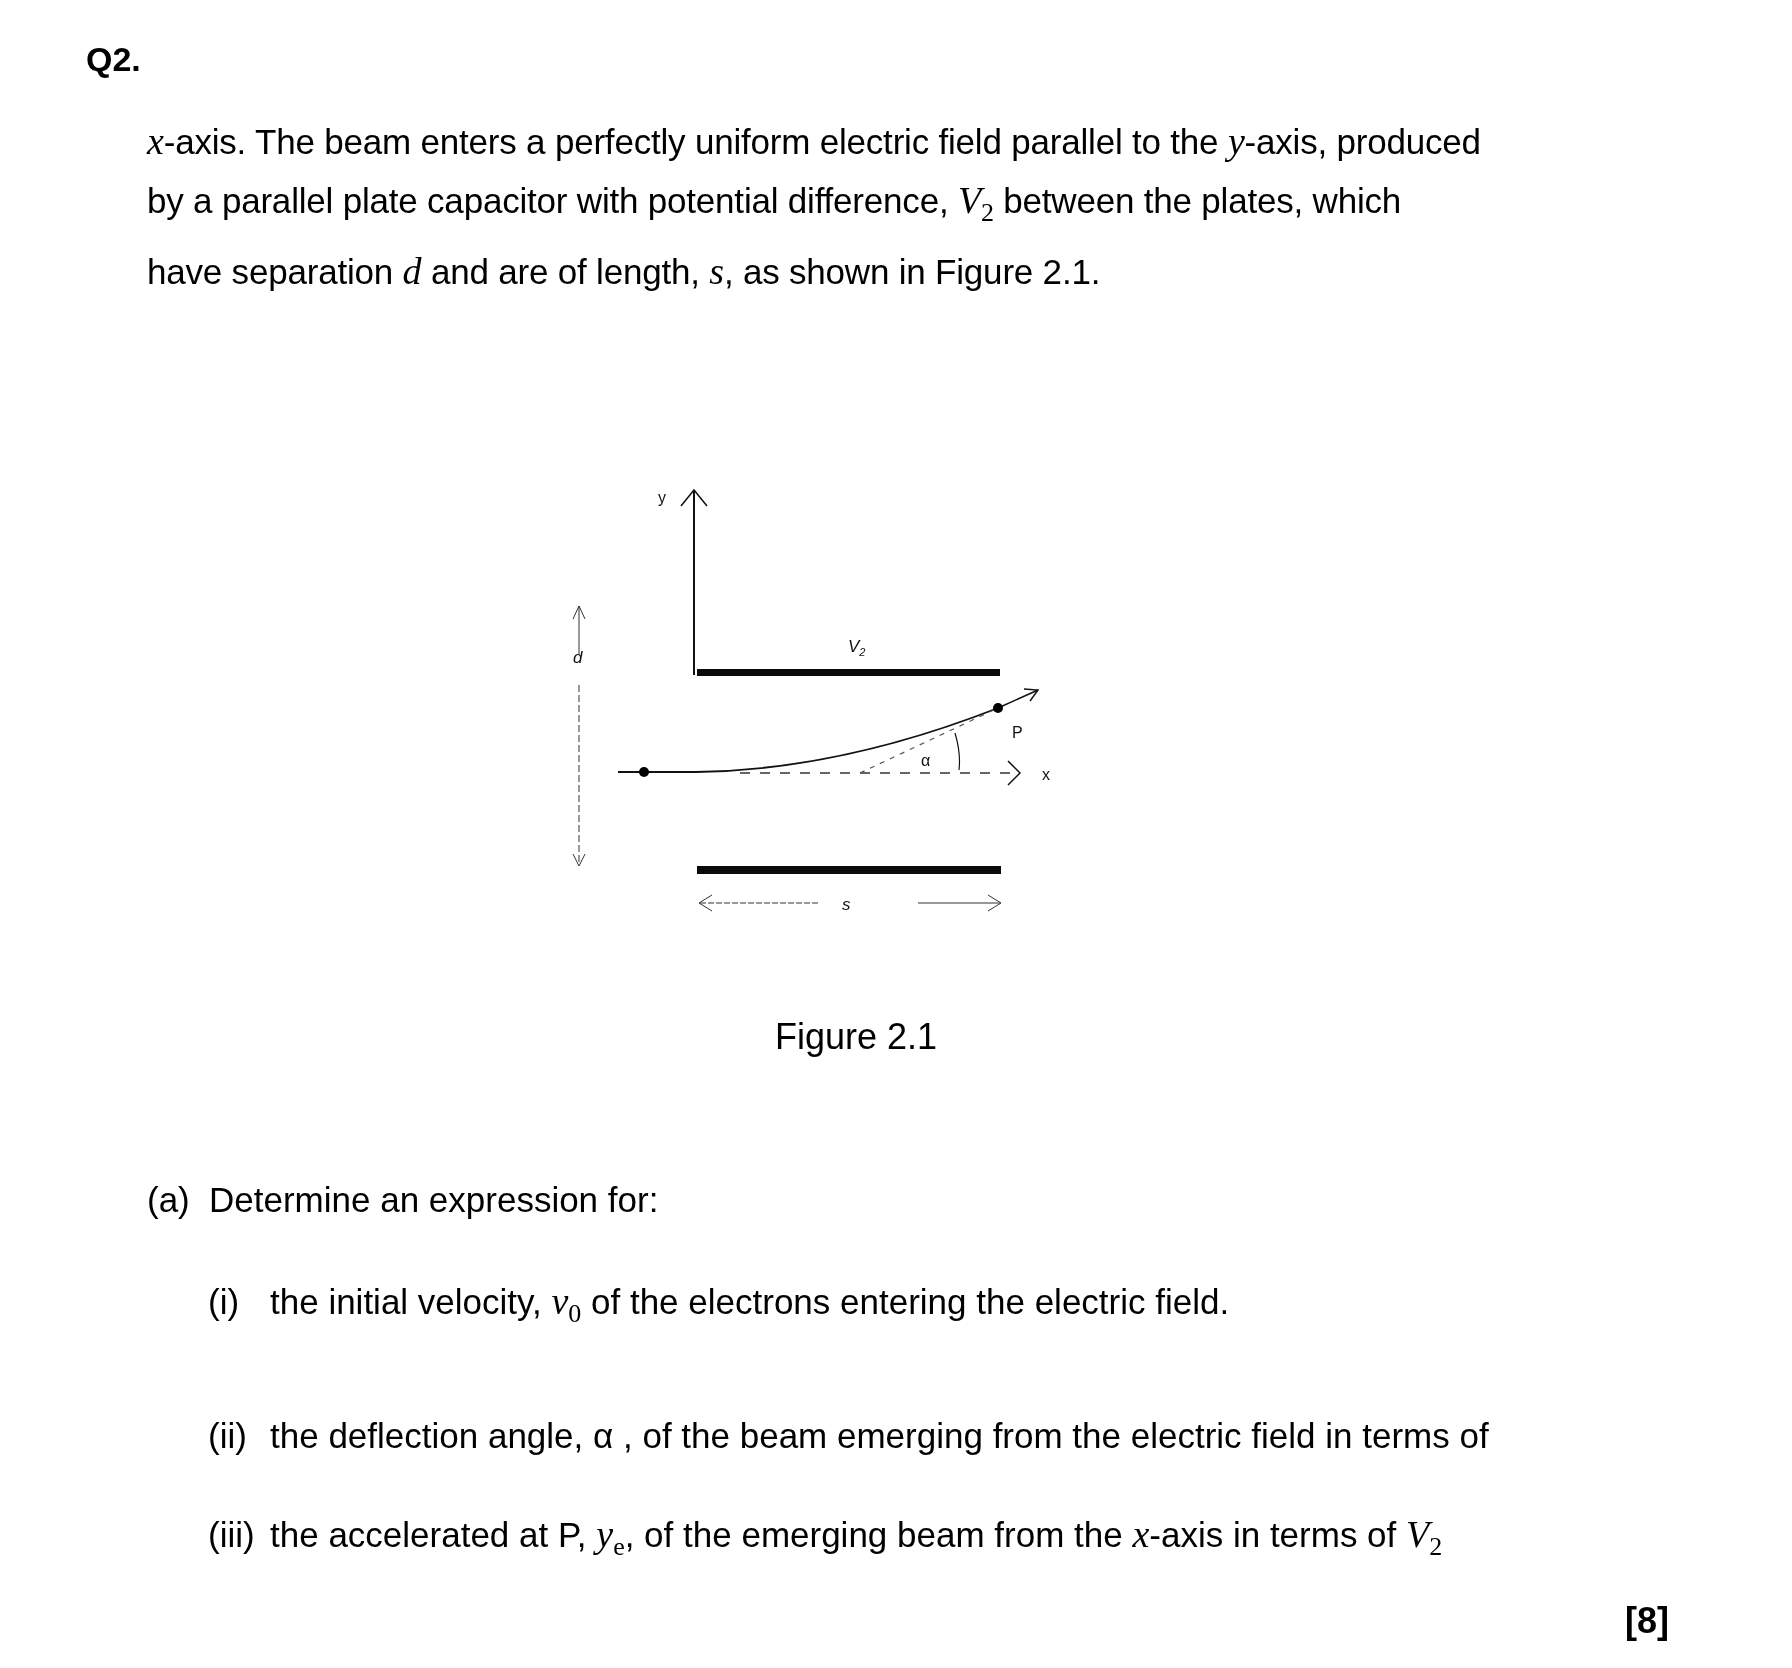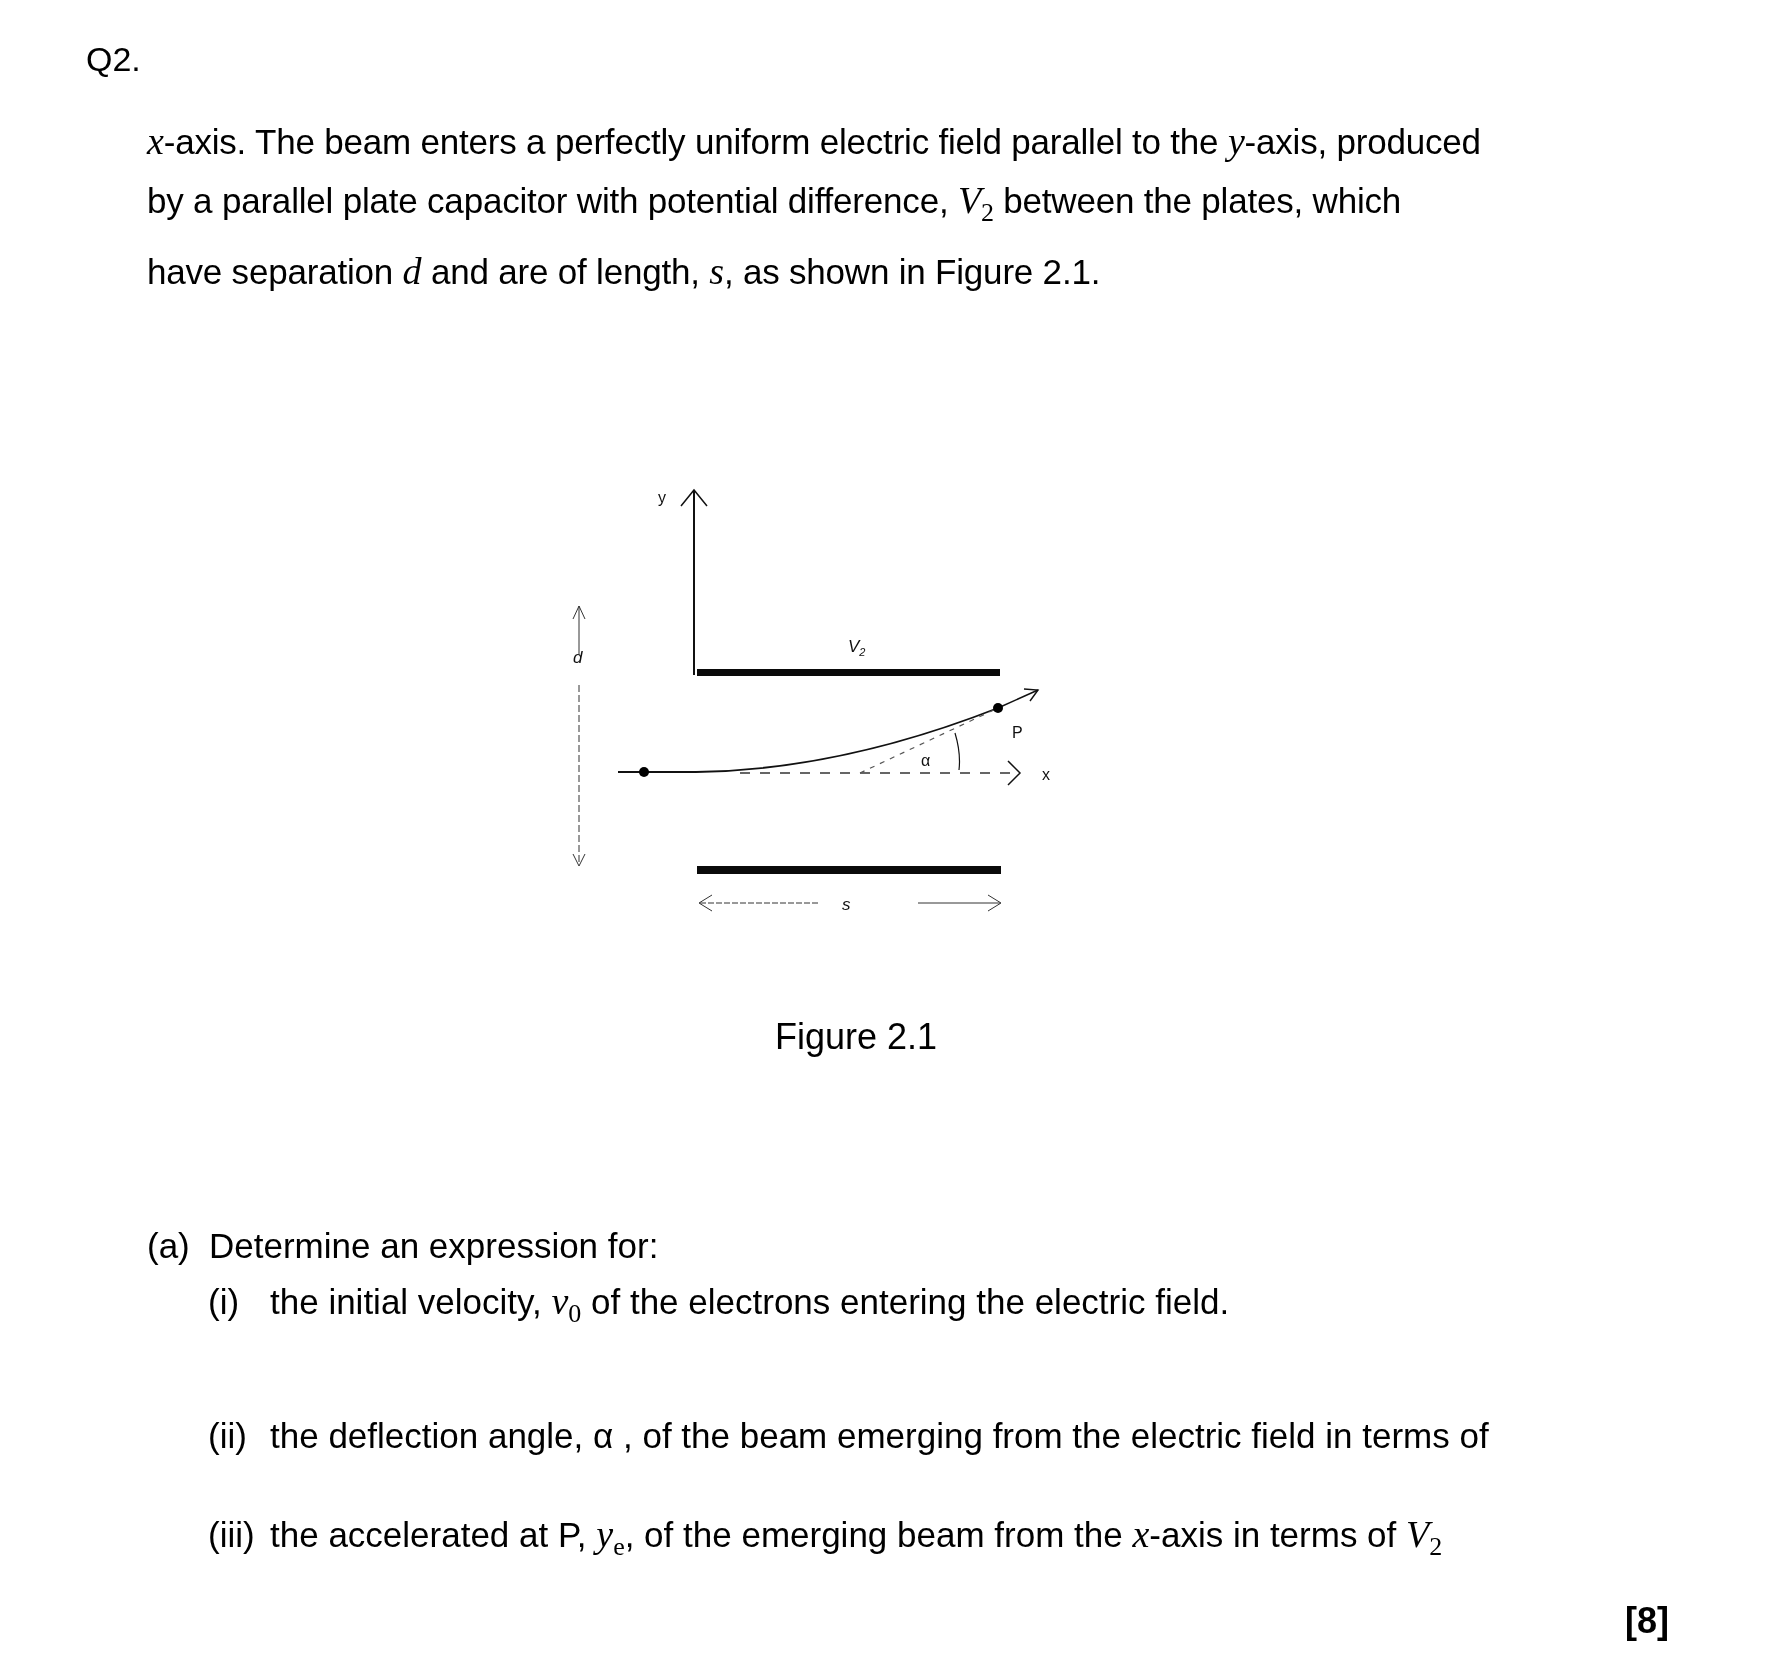--- a/index.html
+++ b/index.html
@@ -2,40 +2,40 @@
 <html><head>
   <meta charset="utf-8">
   <style>
     html, body { margin: 0; padding: 0; background: #ffffff; }
     body {
       width: 1792px; height: 1668px; position: relative; overflow: hidden;
       color: #000; font-family: "Liberation Sans", sans-serif;
     }
     .q-number {
       position: absolute; left: 86px; top: 40px;
-      font-size: 34px; font-weight: normal; letter-spacing: 0px;
+      font-size: 34px; font-weight: bold; letter-spacing: 0px;
     }
     .intro {
       position: absolute; left: 147px; top: 112px; width: 1560px;
       font-size: 35px; line-height: 58px; letter-spacing: -0.2px;
     }
     .intro p { margin: 0; }
     .m { font-family: "Liberation Serif", serif; font-style: italic; font-size: 38px; }
     .sub { font-family: "Liberation Serif", serif; font-style: normal; font-size: 26px; vertical-align: -8px; }
     .fig-wrap {
       position: absolute; left: 540px; top: 470px; width: 620px; height: 460px;
     }
     .fig-wrap svg { width: 620px; height: 460px; display: block; }
     .fig-caption {
       position: absolute; left: 775px; top: 1016px;
       font-size: 36px; font-weight: normal;
     }
     .part-a {
       position: absolute; left: 147px; top: 1175px;
-      font-size: 35px; line-height: 50px; margin-top: 46px;
+      font-size: 35px; line-height: 50px;
     }
     .part-a .lbl { display: inline-block; width: 62px; }
     .item {
       position: absolute; left: 208px; font-size: 35px; line-height: 58px; width: 1470px;
     }
     .item .lbl { display: inline-block; width: 62px; }
     .item .cont { padding-left: 62px; display: block; }
     .item-1 { top: 1266px; margin-top: 6px; }
     .item-2 { top: 1407px; }
     .item-3 { top: 1505px; }

